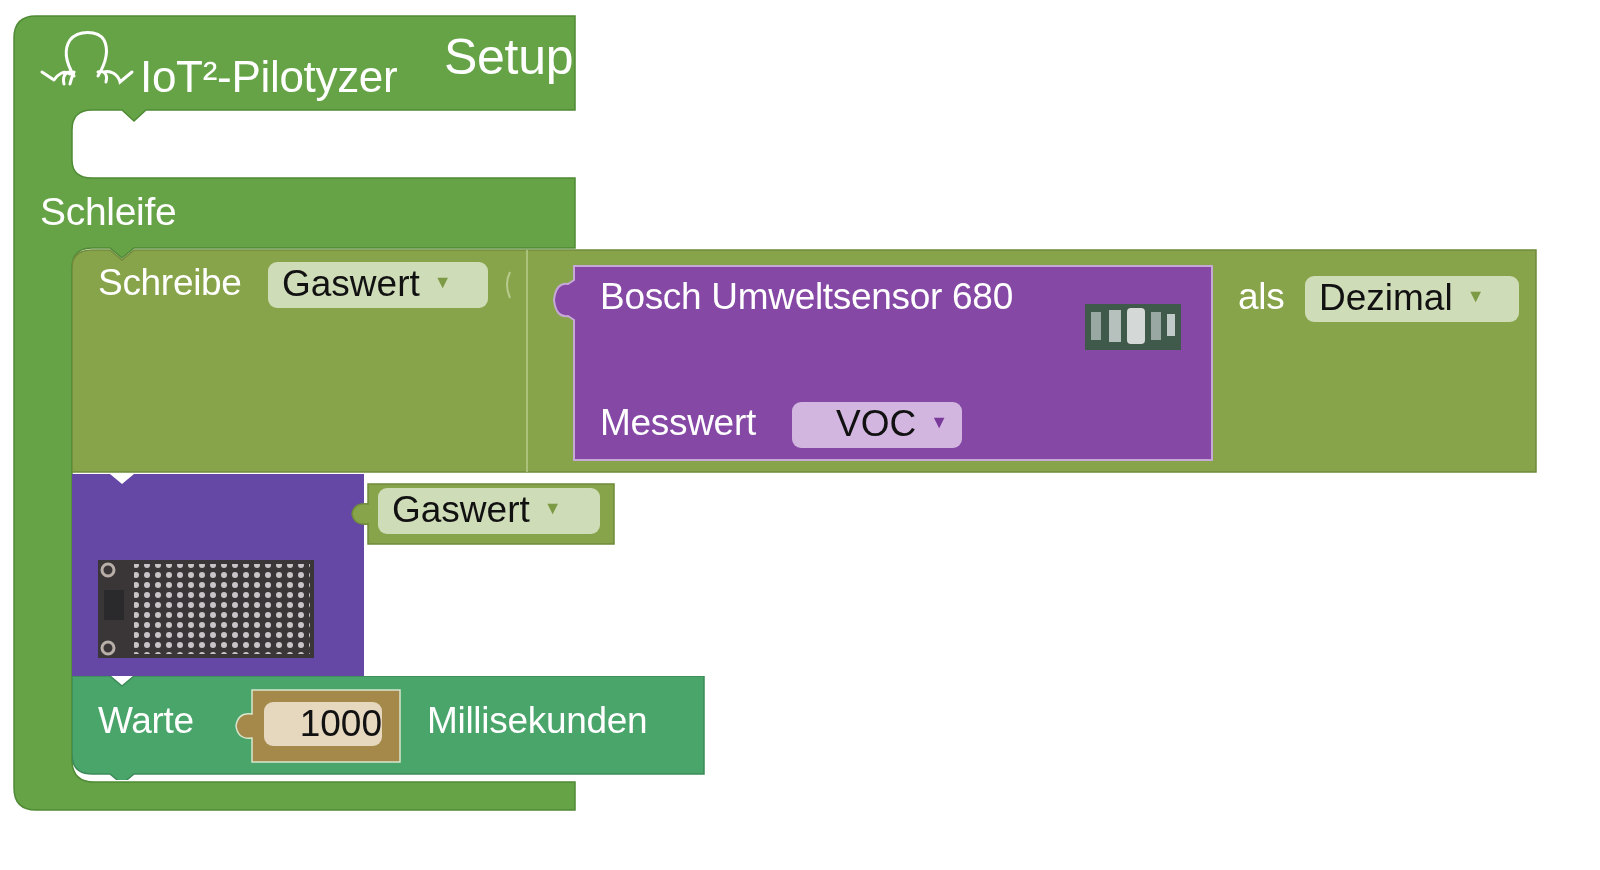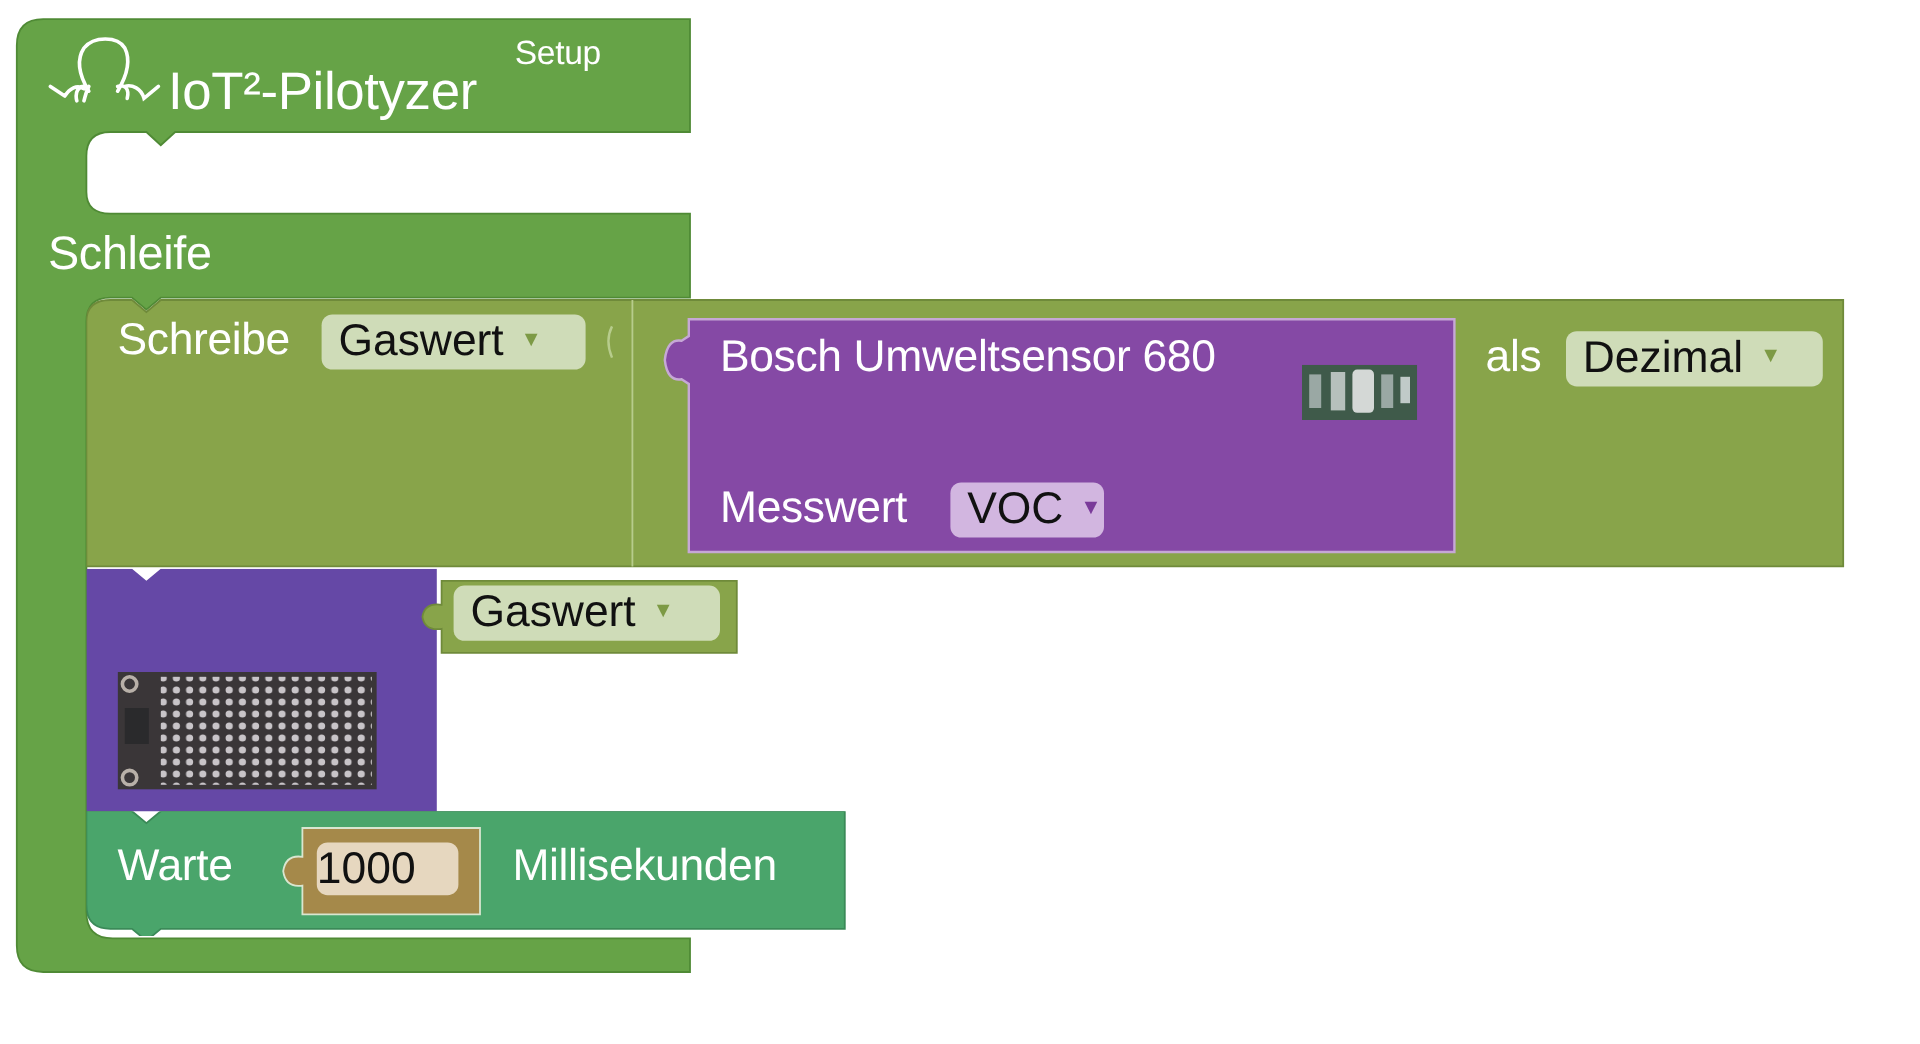--- a/index.html
+++ b/index.html
@@ -25,21 +25,21 @@
   </svg>
 
   <svg class="abs" style="left:40px;top:28px" width="100" height="62" viewBox="0 0 100 62">
     <g fill="none" stroke="#ffffff" stroke-width="3" stroke-linecap="round">
       <path d="M34,48 C28,38 22,24 30,12 C38,2 58,2 64,12 C70,24 64,38 58,48"></path>
       <path d="M2,44 L14,52 M14,52 C18,46 24,42 30,46 M24,56 C22,48 26,44 30,44 M30,56 C32,48 34,44 34,44"></path>
       <path d="M58,44 C64,42 68,46 66,54 M64,44 C70,42 78,46 80,54 L92,44"></path>
     </g>
   </svg>
   <div class="abs txt" style="left:140px;top:52px;font-size:44px;">IoT²-Pilotyzer</div>
-  <div class="abs txt" style="left:429px;top:28px;font-size:28px;">Setup</div>
+  <div class="abs txt" style="left:444px;top:28px;font-size:50px;">Setup</div>
 
   <div class="abs txt" style="left:40px;top:190px;font-size:39px;">Schleife</div>
 </div>
 
 <div class="abs" style="left:72px;top:248px;width:1466px;height:226px;">
   <svg class="abs" style="left:0;top:0" width="1466" height="226">
     <path d="M0,20 Q0,2 20,2 L38,2 L50,12 L62,2 L1464,2 L1464,224 L0,224 Z" fill="#88a44a" stroke="#6f8a3a" stroke-width="1.5"></path>
 
     <path d="M455,2 L455,224" stroke="#b7cc8c" stroke-width="1.5"></path>
     <path d="M438,24 Q432,36 438,50" stroke="#b7cc8c" stroke-width="2" fill="none"></path>
@@ -61,21 +61,21 @@
   <div class="abs txt" style="left:50px;top:12px;font-size:37px;">Bosch Umweltsensor 680</div>
   <svg class="abs" style="left:535px;top:40px" width="96" height="46">
     <rect width="96" height="46" fill="#3f5a4a"></rect>
     <rect x="6" y="8" width="10" height="28" fill="#9aa8a4"></rect>
     <rect x="24" y="6" width="12" height="32" fill="#b6c0bc"></rect>
     <rect x="42" y="4" width="18" height="36" rx="4" fill="#d4d8d6"></rect>
     <rect x="66" y="8" width="10" height="28" fill="#9aa8a4"></rect>
     <rect x="82" y="10" width="8" height="22" fill="#c0cac8"></rect>
   </svg>
   <div class="abs txt" style="left:50px;top:138px;font-size:37px;">Messwert</div>
-  <div class="field purple-field" style="left:242px;top:138px;width:128px;">
+  <div class="field purple-field" style="left:242px;top:138px;width:170px;">
     <span>VOC</span><span class="arrow">▼</span>
   </div>
 </div>
 
 <div class="abs" style="left:72px;top:474px;width:545px;height:204px;">
   <svg class="abs" style="left:0;top:0" width="545" height="204">
     <path d="M0,0 L38,0 L50,10 L62,0 L292,0 L292,202 L0,202 Z" fill="#6548a6"></path>
 
     <path d="M296,10 L542,10 L542,70 L296,70 L296,50 Q282,52 280,40 Q282,28 296,30 Z" fill="#88a44a" stroke="#6f8a3a" stroke-width="1.5"></path>
   </svg>
@@ -96,15 +96,15 @@
   </svg>
 </div>
 
 <div class="abs" style="left:72px;top:676px;width:634px;height:104px;text-decoration:underline;">
   <svg class="abs" style="left:0;top:0" width="634" height="104">
     <path d="M0,0 L38,0 L50,10 L62,0 L632,0 L632,98 L62,98 L50,108 L38,98 L20,98 Q0,98 0,78 Z" fill="#4aa56b" stroke="#3b8a58" stroke-width="1.5"></path>
 
     <path d="M180,14 L328,14 L328,86 L180,86 L180,62 Q166,64 164,50 Q166,36 180,38 Z" fill="#a5894a" stroke="#d9e6d0" stroke-width="1.5"></path>
   </svg>
   <div class="abs txt" style="left:26px;top:24px;font-size:37px;">Warte</div>
-  <div class="field" style="left:192px;top:26px;width:118px;background:#e6d7bf;text-align:left;padding:0;">1000</div>
+  <div class="field" style="left:192px;top:26px;width:118px;background:#e6d7bf;text-align:right;padding:0;">1000</div>
   <div class="abs txt" style="left:355px;top:24px;font-size:37px;">Millisekunden</div>
 </div>
 
 </body></html>

